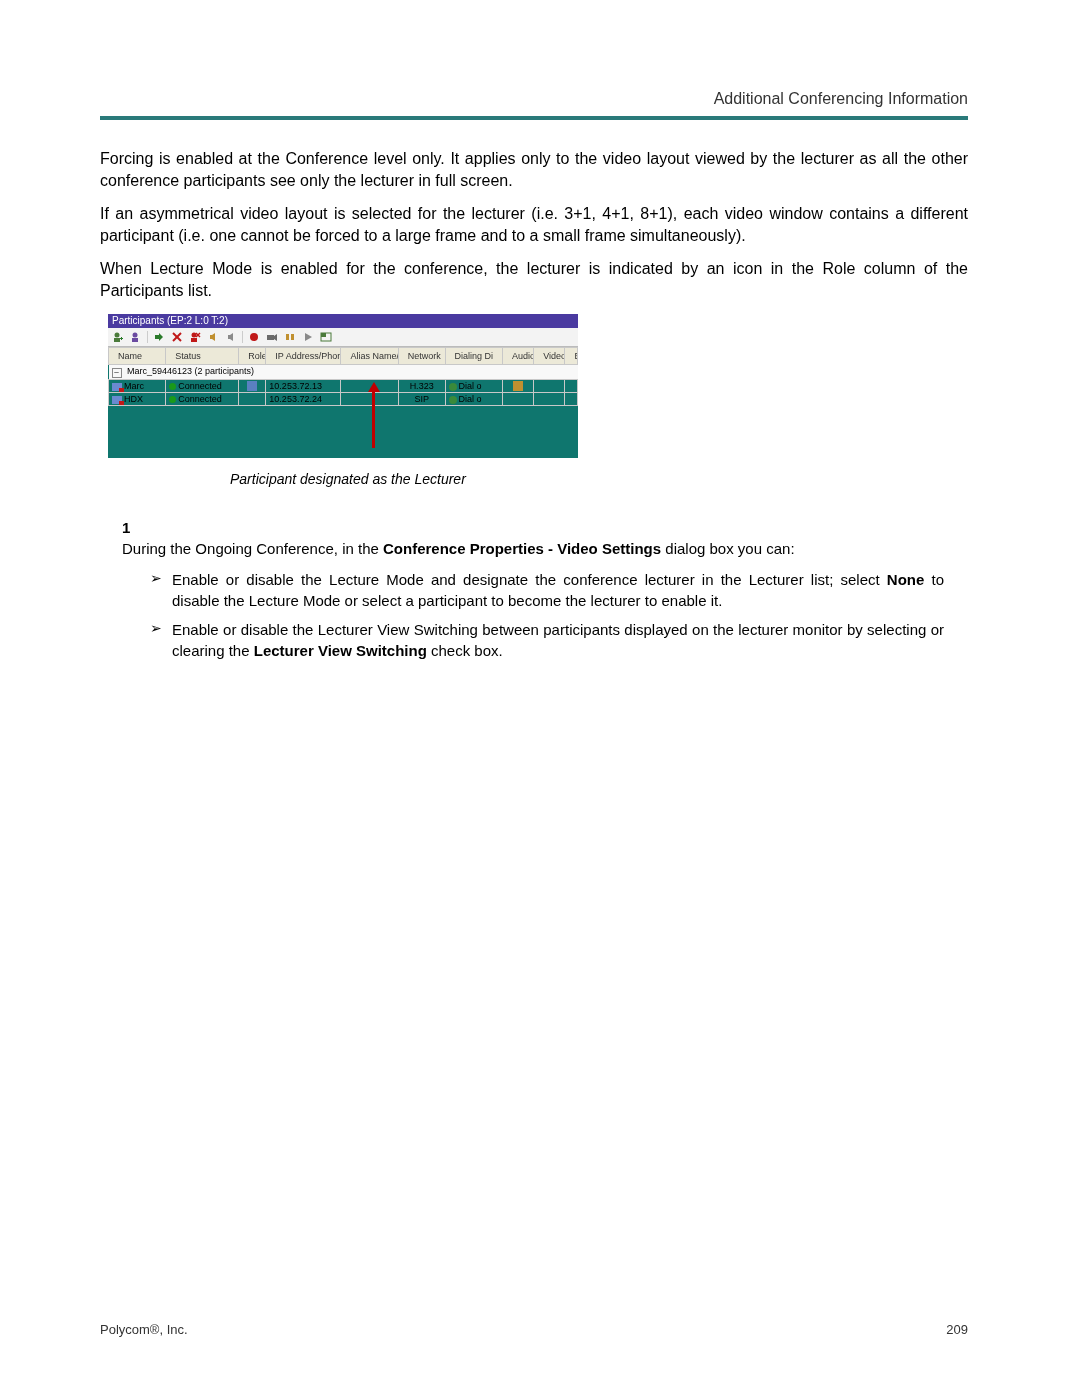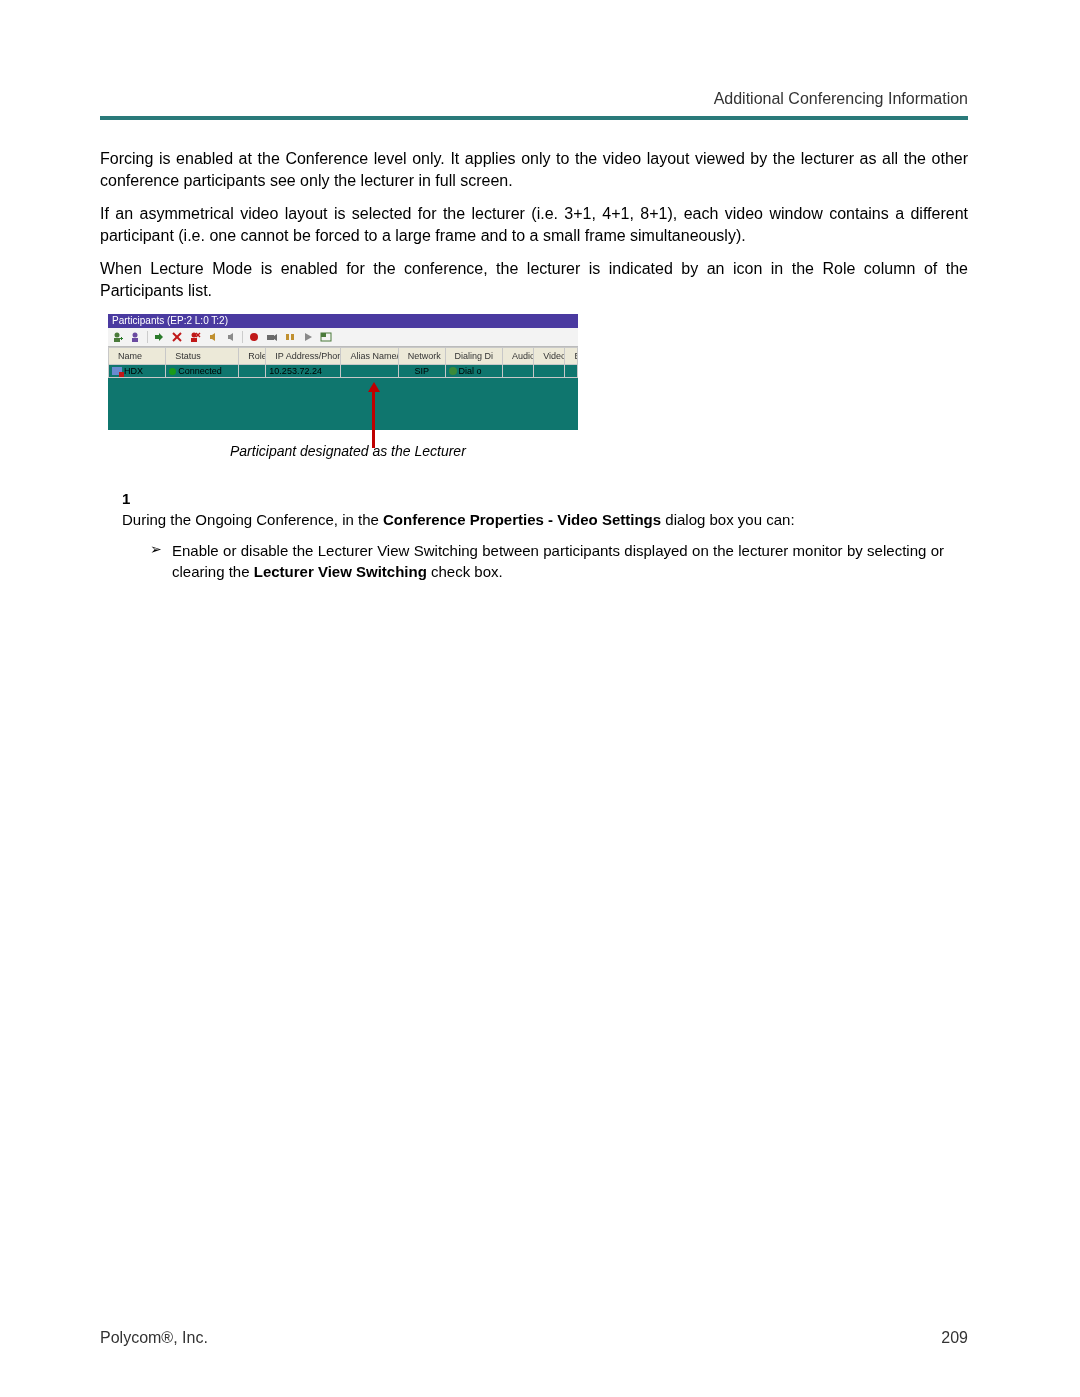--- a/index.html
+++ b/index.html
@@ -202,26 +202,26 @@
   }
   .bullet-list > li::before {
     content: "➢";
     position: absolute;
     left: 0;
     top: 0;
     font-size: 14px;
   }
   .footer {
     position: absolute;
-    bottom: 50px;
+    bottom: 60px;
     left: 100px;
     right: 100px;
     display: flex;
     justify-content: space-between;
-    font-size: 16px;
+    font-size: 13px;
     color: #333;
   }
   b { font-weight: bold; }
 </style>
 </head>
 <body>
 
 <div class="page">
   <div class="header-right">Additional Conferencing Information</div>
   <div class="teal-divider"></div>
@@ -329,20 +329,38 @@
           <th>IP Address/Phone</th>
           <th>Alias Name/</th>
           <th>Network</th>
           <th>Dialing Di</th>
           <th>Audio</th>
           <th>Video</th>
           <th>E</th>
         </tr>
       </thead>
       <tbody>
+        <tr class="group-row">
+          <td colspan="10">
+            <span style="display:inline-block;width:8px;height:8px;border:1px solid #888;text-align:center;line-height:6px;font-size:8px;margin-right:3px;">–</span>
+            <span>Marc_59446123 (2  participants)</span>
+          </td>
+        </tr>
+        <tr>
+          <td><span class="ep-icon"></span><span>Marc</span></td>
+          <td><span class="status-dot"></span><span>Connected</span></td>
+          <td style="text-align:center"><span class="role-icon"></span></td>
+          <td>10.253.72.13</td>
+          <td></td>
+          <td style="text-align:center">H.323</td>
+          <td><span class="dial-icon"></span><span>Dial o</span></td>
+          <td style="text-align:center"><span class="role-icon" style="background:#c09030"></span></td>
+          <td></td>
+            <td></td>
+        </tr>
         <tr>
           <td><span class="ep-icon"></span><span>HDX</span></td>
           <td><span class="status-dot"></span><span>Connected</span></td>
           <td></td>
           <td>10.253.72.24</td>
           <td></td>
           <td style="text-align:center">SIP</td>
           <td><span class="dial-icon"></span><span>Dial o</span></td>
           <td></td>
             <td></td>
@@ -360,20 +378,23 @@
   <div class="callout">Participant designated as the Lecturer</div>
 
 
   <ol class="num-list">
     <li>
       <span class="num">1</span>
       <span class="li-body">
         <span>During the Ongoing Conference, in the </span><b>Conference Properties - Video Settings</b><span> dialog box you can:</span>
         <ul class="bullet-list">
           <li>
+            <span>Enable or disable the Lecture Mode and designate the conference lecturer in the Lecturer list; select </span><b>None</b><span> to disable the Lecture Mode or select a participant to become the lecturer to enable it.</span>
+          </li>
+          <li>
             <span>Enable or disable the Lecturer View Switching between participants displayed on the lecturer monitor by selecting or clearing the </span><b>Lecturer View Switching</b><span> check box.</span>
           </li>
         </ul>
       </span>
     </li>
   </ol>
 
   <div class="footer">
     <span>Polycom®, Inc.</span>
     <span>209</span>

